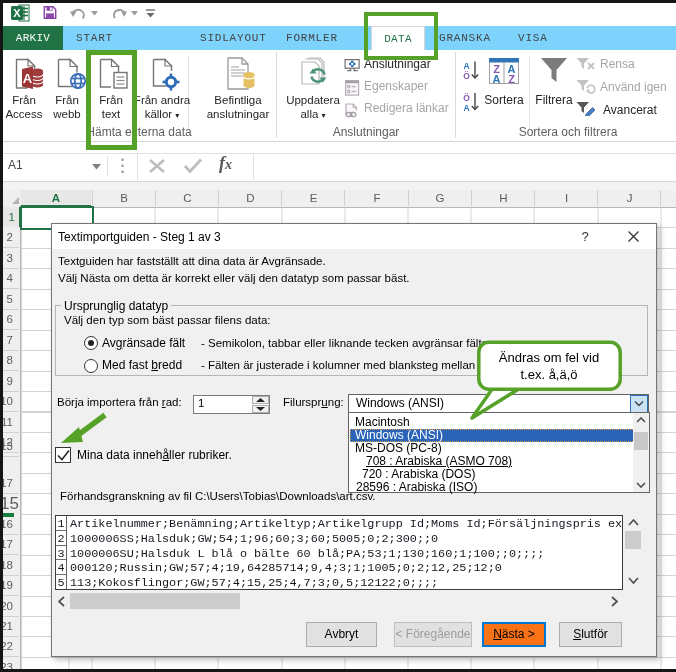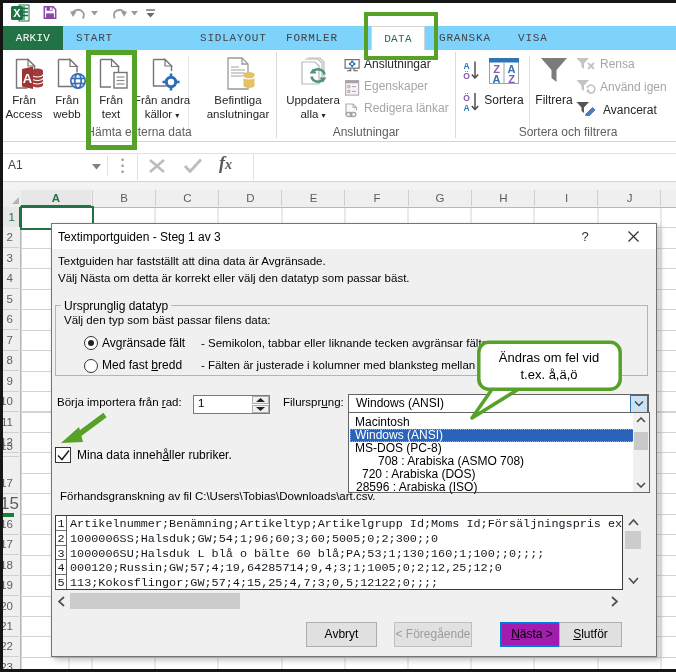--- a/index.html
+++ b/index.html
@@ -391,21 +391,21 @@
         <path d="M1 5.5 l4 4 L12 0.5" fill="none" stroke="#222" stroke-width="1.5"></path>
       </svg>
     <div class="abs d12" style="left:25px;top:224px;">Mina data inneh<u>å</u>ller rubriker.</div>
 
     <div class="abs dtext" style="left:8px;top:265.5px;">Förhandsgranskning av fil C:\Users\Tobias\Downloads\art.csv.</div>
 
     <div class="abs" style="left:296px;top:188px;width:302px;height:81px;background:#fff;border:1px solid #646464;box-sizing:border-box;font-size:12px;color:#000;">
       <div style="position:absolute;left:1px;top:1px;width:284px;height:15px;line-height:16px;padding-left:5px;">Macintosh</div>
       <div style="position:absolute;left:1px;top:16px;width:284px;height:13px;line-height:13px;padding-left:5px;background:#2a64b8;color:#fff;outline:1px dotted #e69b3c;outline-offset:-1px;">Windows (ANSI)</div>
       <div style="position:absolute;left:1px;top:29px;width:284px;height:13px;line-height:13px;padding-left:5px;">MS-DOS (PC-8)</div>
-      <div style="position:absolute;left:1px;top:42px;width:284px;height:13px;line-height:13px;padding-left:28px;">708 : Arabiska (ASMO 708)</div>
+      <div style="position:absolute;left:1px;top:42px;width:284px;height:13px;line-height:13px;padding-left:16px;text-decoration:underline;">708 : Arabiska (ASMO 708)</div>
       <div style="position:absolute;left:1px;top:55px;width:284px;height:13px;line-height:13px;padding-left:12px;">720 : Arabiska (DOS)</div>
       <div style="position:absolute;left:1px;top:68px;width:284px;height:13px;line-height:13px;padding-left:6px;">28596 : Arabiska (ISO)</div>
 
       <div style="position:absolute;right:0;top:0;width:16px;height:79px;background:#f0f0f0;"></div>
       <svg style="position:absolute;right:3px;top:4px;" width="10" height="6" viewBox="0 0 10 6">
           <path d="M1 5 L5 1 L9 5" fill="none" stroke="#505050" stroke-width="1.6"></path>
         </svg>
       <div style="position:absolute;right:1px;top:19px;width:14px;height:18px;background:#c9c9c9;"></div>
       <svg style="position:absolute;right:3px;bottom:4px;" width="10" height="6" viewBox="0 0 10 6">
           <path d="M1 1 L5 5 L9 1" fill="none" stroke="#505050" stroke-width="1.6"></path>
@@ -430,21 +430,21 @@
     <svg class="abs" style="left:6px;top:372px;" width="7" height="11" viewBox="0 0 7 11">
         <path d="M6 1 L1 5.5 L6 10" fill="none" stroke="#505050" stroke-width="1.7"></path>
       </svg>
     <div class="abs" style="left:18px;top:369px;width:170px;height:16px;background:#ccc;"></div>
     <svg class="abs" style="left:559px;top:372px;" width="7" height="11" viewBox="0 0 7 11">
         <path d="M1 1 L6 5.5 L1 10" fill="none" stroke="#505050" stroke-width="1.7"></path>
       </svg>
 
     <div class="abs" style="left:254px;top:398px;width:71px;height:25px;background:#e1e1e1;border:1px solid #adadad;box-sizing:border-box;font-size:12px;text-align:center;line-height:23px;color:#000;">Avbryt</div>
     <div class="abs" style="left:342px;top:398px;width:78px;height:25px;background:#e1e1e1;border:1px solid #bfbfbf;box-sizing:border-box;font-size:12px;text-align:center;line-height:23px;color:#9d9d9d;">&lt; Föregående</div>
-    <div class="abs" style="left:430px;top:398px;width:64px;height:25px;background:#a21caf;border:2px solid #0078d7;box-sizing:border-box;font-size:12px;text-align:center;line-height:21px;color:#000;margin-left:18px;"><u>N</u>ästa &gt;</div>
+    <div class="abs" style="left:430px;top:398px;width:64px;height:25px;background:#f97316;border:2px solid #0078d7;box-sizing:border-box;font-size:12px;text-align:center;line-height:21px;color:#000;"><u>N</u>ästa &gt;</div>
     <div class="abs" style="left:507px;top:398px;width:63px;height:25px;background:#e1e1e1;border:1px solid #adadad;box-sizing:border-box;font-size:12px;text-align:center;line-height:23px;color:#000;"><u>S</u>lutför</div>
   </div>
 
   <div class="abs" id="annots" style="left:0;top:0;width:676px;height:672px;pointer-events:none;">
 
     <div class="abs" style="left:364px;top:12px;width:74px;height:48px;border:4.5px solid #56a228;box-sizing:border-box;"></div>
 
     <div class="abs" style="left:86px;top:50px;width:51px;height:100px;border:5px solid #56a228;box-sizing:border-box;"></div>
 
     <svg class="abs" style="left:52px;top:405px;" width="65" height="50" viewBox="0 0 65 50">

